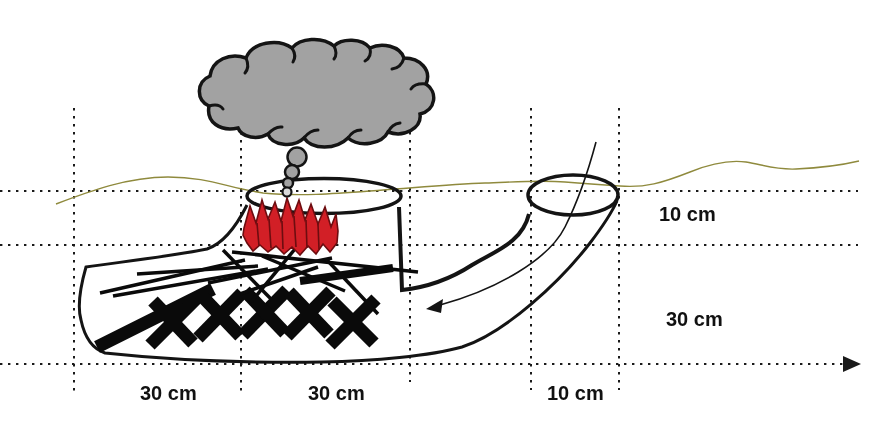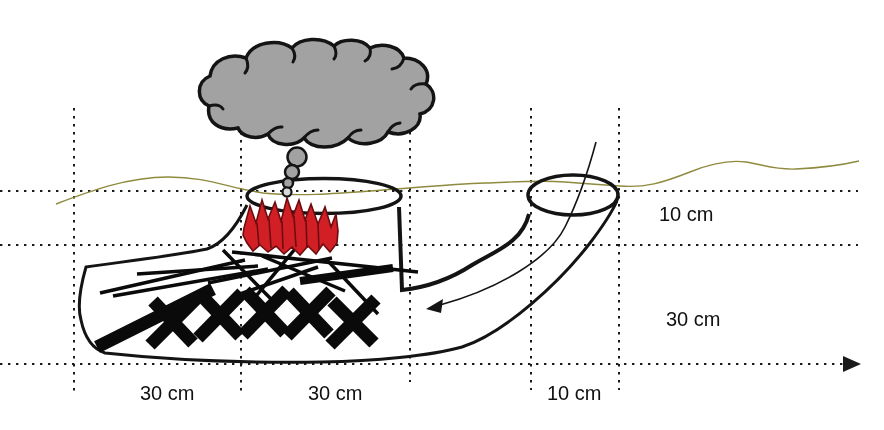--- a/index.html
+++ b/index.html
@@ -8,20 +8,21 @@
     background: #ffffff;
     width: 884px;
     height: 430px;
     overflow: hidden;
     font-family: "Liberation Sans", sans-serif;
   }
   .canvas-wrap {
     position: relative;
     width: 884px;
     height: 430px;
+    font-weight: bold;
   }
   svg { display: block; }
   .dim-label {
     font-family: "Liberation Sans", sans-serif;
     font-size: 20px;
     fill: #111111;
   }
 </style>
 </head>
 <body>

